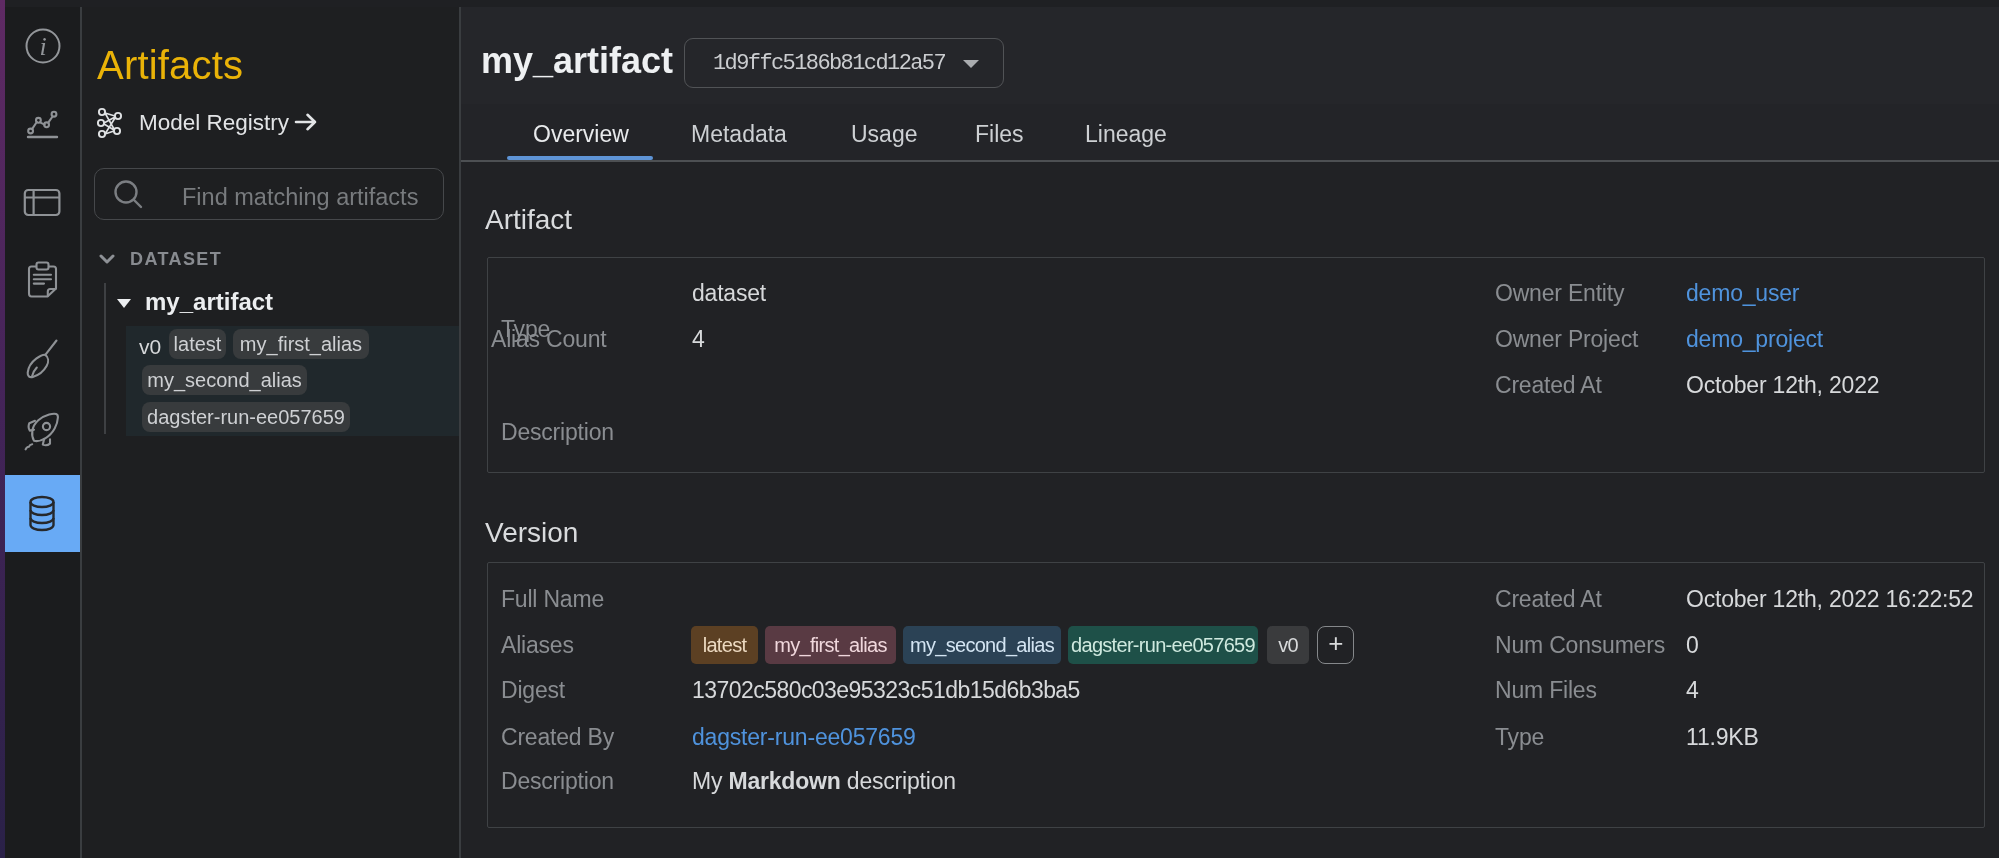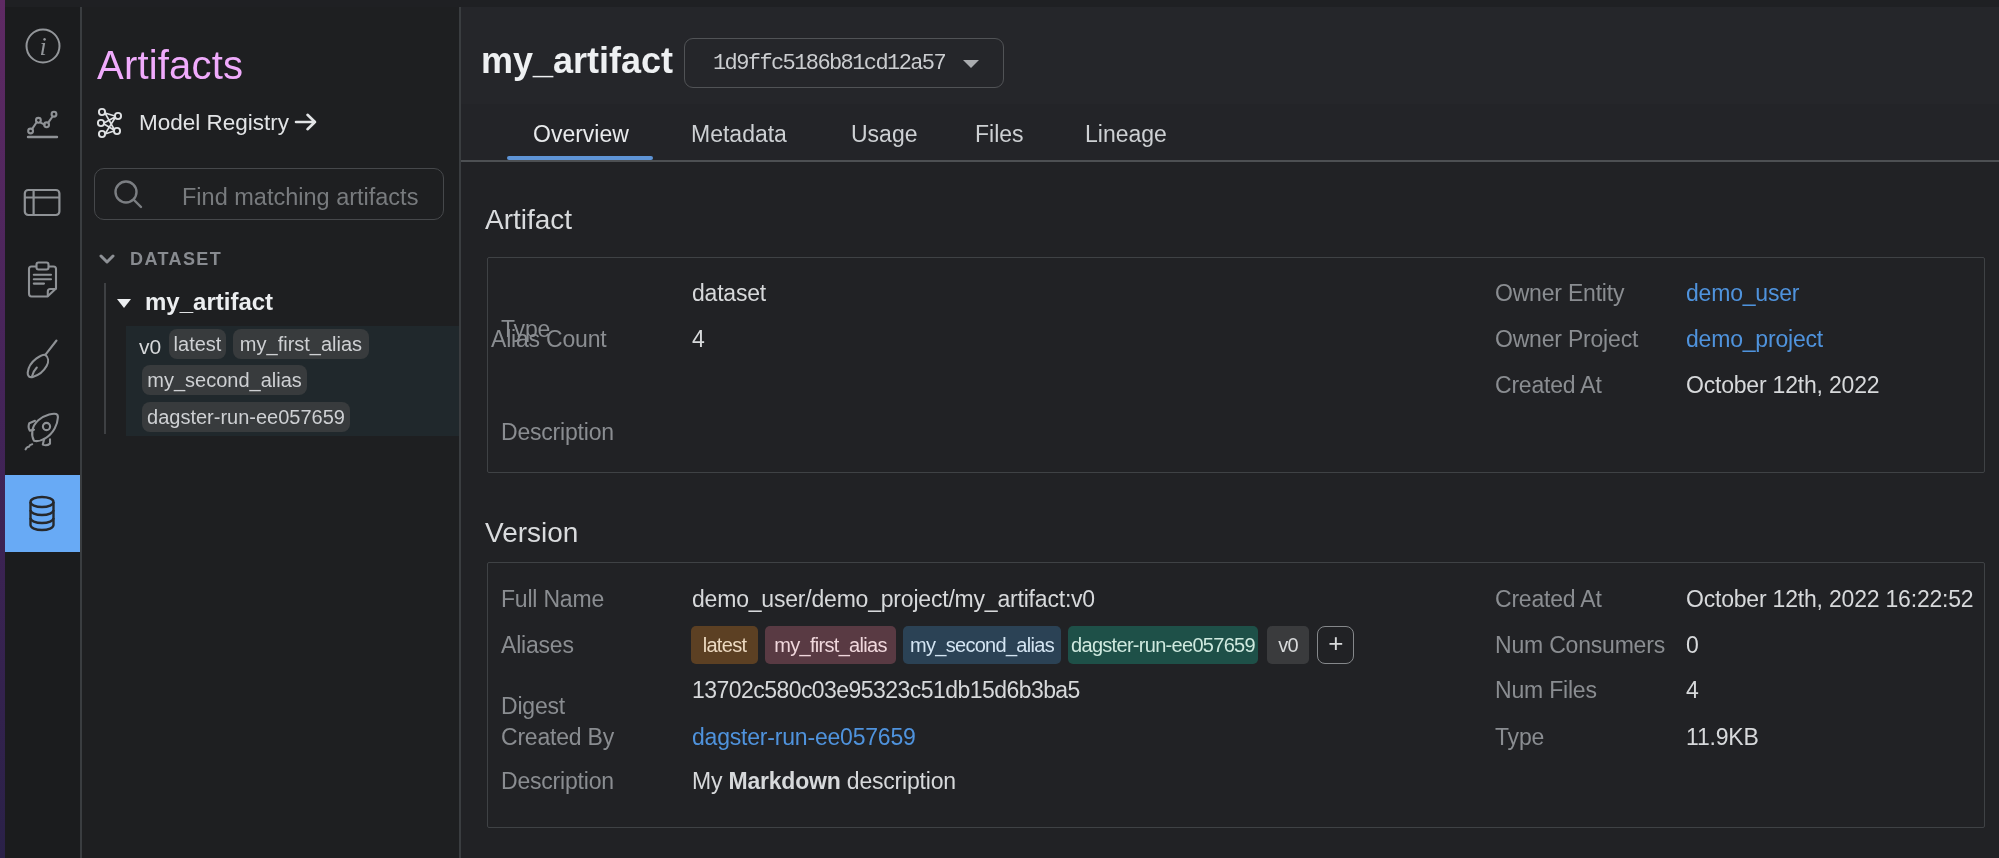--- a/index.html
+++ b/index.html
@@ -11,21 +11,21 @@
   
   #iconbar { left:0; top:0; width:80px; height:858px; background:#1b1c1e; }
   #stripe { left:0; top:0; width:5px; height:858px;
     background:linear-gradient(180deg,#5f2a64 0%, #452459 45%, #2a2148 100%); }
   #iconsep { left:80px; top:7px; width:2px; height:851px; background:#3a3d40; }
   #active { left:5px; top:475px; width:75px; height:77px; background:#68aaf5; }
 
   
   #sidebar { left:82px; top:0; width:377px; height:858px; background:#1e1f21; }
   #sideseam { left:459px; top:7px; width:2px; height:851px; background:#3a3d40; }
-  #sb-title { left:97px; top:43px; font-size:40px; color:#f0abfc; letter-spacing:0.2px;}
+  #sb-title { left:97px; top:43px; font-size:40px; color:#eab308; letter-spacing:0.2px;}
   #mr-text { left:139px; top:110px; font-size:22.5px; color:#e2e4e6; }
   #searchbox { left:94px; top:168px; width:350px; height:52px; border:1px solid #46484b; border-radius:10px; }
   #searchph { left:155px; top:184px; font-size:23.5px; color:#787b7e;margin-left:27px; }
   #ds-text { left:130px; top:249px; font-size:18px; font-weight:700; letter-spacing:1.4px; color:#888b90; }
   #ma-text { left:145px; top:288px; font-size:24px; font-weight:700; color:#eceef0; }
   #treeline { left:104px; top:283px; width:2px; height:151px; background:#3e4043; }
   #hl { left:126px; top:326px; width:333px; height:110px; background:#20282c; }
   .sbchip { position:absolute; background:#383b3d; border-radius:8px; height:30px;
     font-size:20px; color:#ced0d3; text-align:center; line-height:30px; }
   #v0txt { left:139px; top:335px; font-size:21px; color:#d6d8da; }
@@ -96,29 +96,28 @@
   <div class="lbl" style="left:1495px; top:280px;">Owner Entity</div>
   <div class="link" style="left:1686px; top:280px;">demo_user</div>
   <div class="lbl" style="left:1495px; top:326px;">Owner Project</div>
   <div class="link" style="left:1686px; top:326px;">demo_project</div>
   <div class="lbl" style="left:1495px; top:372px;">Created At</div>
   <div class="val" style="left:1686px; top:372px;">October 12th, 2022</div>
 
   <div class="h2" style="left:485px; top:517px;">Version</div>
   <div class="box" style="top:562px; height:266px;"></div>
   <div class="lbl" style="left:501px; top:586px;">Full Name</div>
-  <div class="val" style="left:692px; top:586px;">demo_user/demo_project/my_artifact:v0</div>
   <div class="lbl" style="left:501px; top:632px;">Aliases</div>
   <div class="chip" style="left:691px; width:67px; background:#5c4023; color:#ecd9c0;">latest</div>
   <div class="chip" style="left:765px; width:131px; background:#593a43; color:#f0d7dc;">my_first_alias</div>
   <div class="chip" style="left:903px; width:158px; background:#2b4255; color:#d3e4f2;">my_second_alias</div>
   <div class="chip" style="left:1068px; width:190px; background:#1e5048; color:#cfe9df;">dagster-run-ee057659</div>
   <div class="chip" style="left:1267px; width:42px; background:#3a3b3d; color:#d8dadb;">v0</div>
   <div class="chip" style="left:1317px; width:37px; border:1.5px solid #85888b; border-radius:8px; color:#d8dadb; font-size:26px; line-height:33px;">+</div>
-  <div class="lbl" style="left:501px; top:693px;">Digest</div>
+  <div class="lbl" style="left:501px; top:677px;">Digest</div>
   <div class="val" style="left:692px; top:677px; letter-spacing:-0.55px;">13702c580c03e95323c51db15d6b3ba5</div>
   <div class="lbl" style="left:501px; top:724px;">Created By</div>
   <div class="link" style="left:692px; top:724px;">dagster-run-ee057659</div>
   <div class="lbl" style="left:501px; top:768px;">Description</div>
   <div class="val" style="left:692px; top:768px;">My <b>Markdown</b> description</div>
   <div class="lbl" style="left:1495px; top:586px;">Created At</div>
   <div class="val" style="left:1686px; top:586px;">October 12th, 2022 16:22:52</div>
   <div class="lbl" style="left:1495px; top:632px;">Num Consumers</div>
   <div class="val" style="left:1686px; top:632px;">0</div>
   <div class="lbl" style="left:1495px; top:677px;">Num Files</div>

